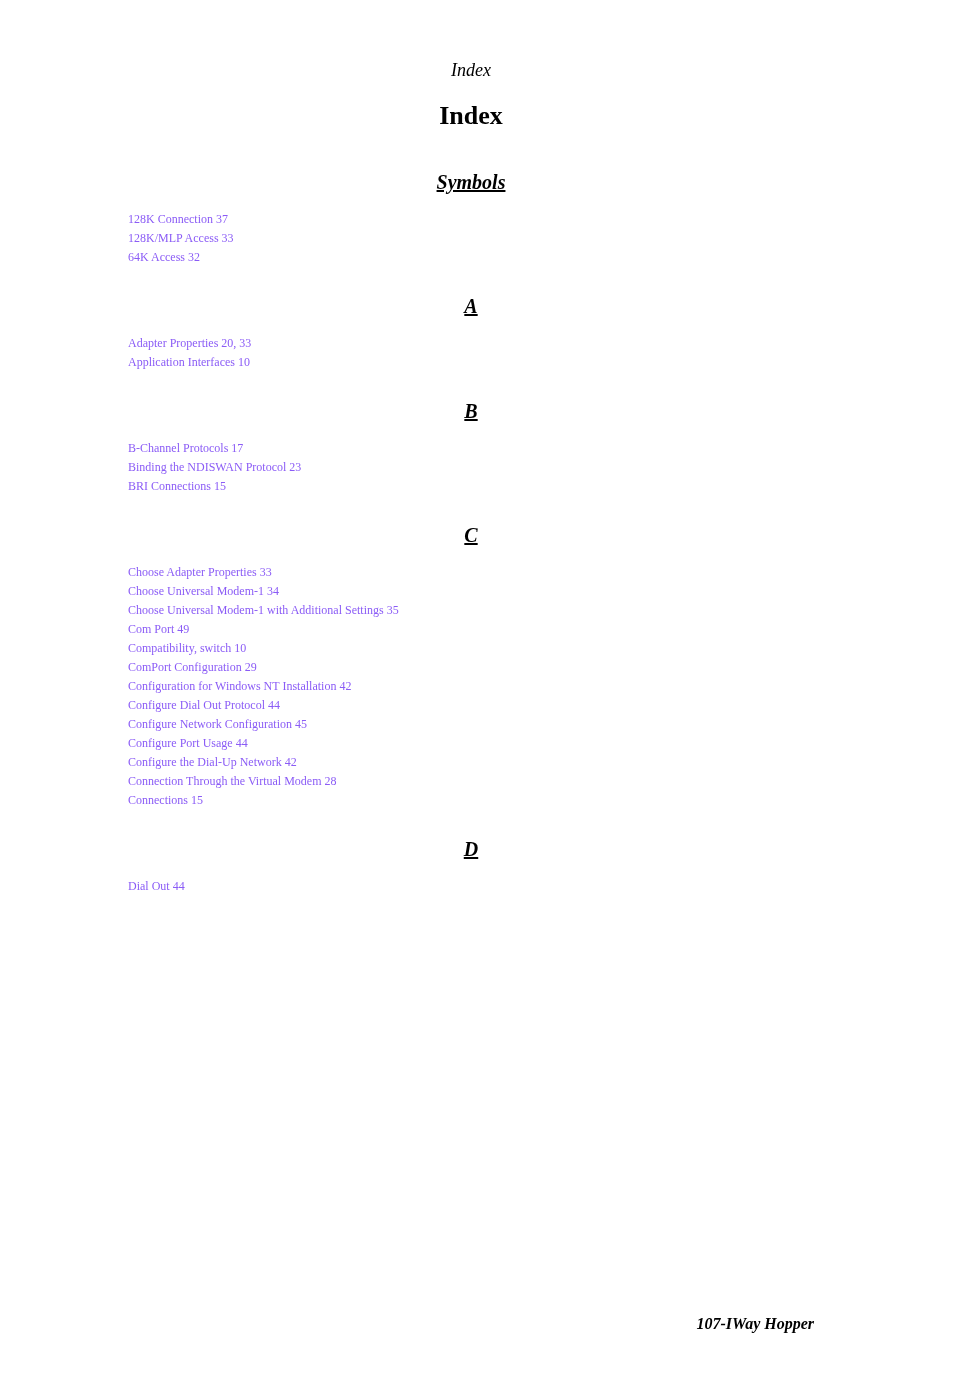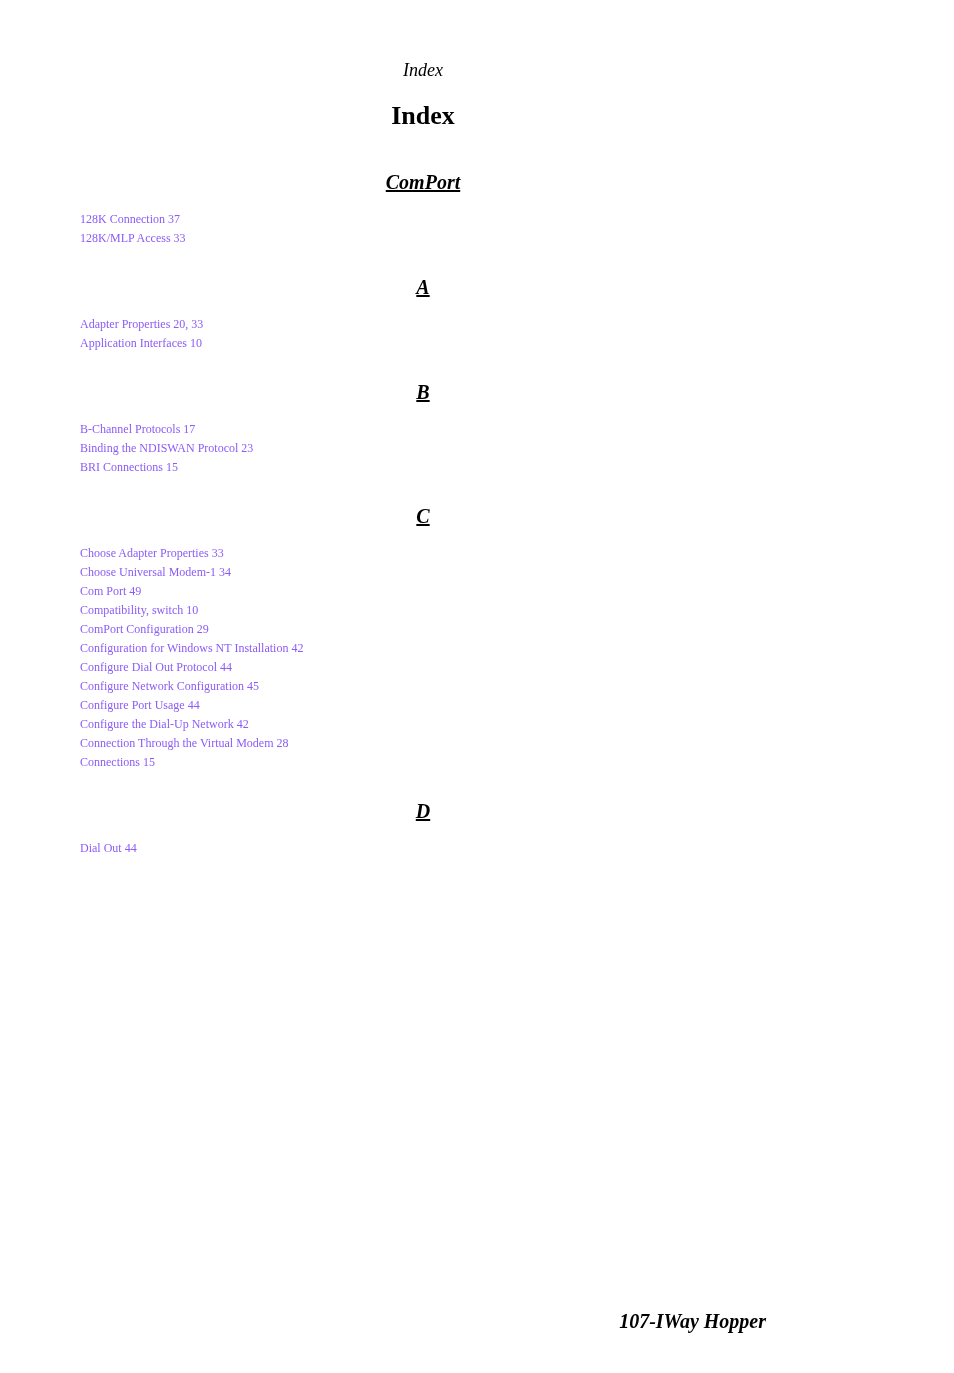--- a/index.html
+++ b/index.html
@@ -16,20 +16,21 @@
       font-size: 16px;
       color: #000000;
       position: relative;
     }
 
     .page-container {
       width: 846px;
       min-height: 1373px;
       padding: 60px 80px 80px 80px;
       position: relative;
+      margin-left: 48px;
     }
 
     .page-header-italic {
       text-align: center;
       font-style: italic;
       font-size: 18px;
       margin-bottom: 20px;
     }
 
     .page-title {
@@ -60,59 +61,61 @@
     .section-group {
       margin-bottom: 30px;
     }
 
     .footer-right {
       position: absolute;
       bottom: 40px;
       right: 80px;
       font-style: italic;
       font-weight: bold;
-      font-size: 20px;
+      font-size: 16px;
       color: #000000;
     }
   </style>
 </head>
 <body>
 
 <div class="page-container">
 
   <div class="page-header-italic">
     <span>Index</span>
   </div>
 
   <div class="page-title">
     <span>Index</span>
   </div>
 
   <div id="sections-container">
 
   <div class="section-group">
-        <div class="section-header">ComPort</div>
+        <div class="section-header">Symbols</div>
         <a class="index-link" href="#">128K Connection  37</a>
         <a class="index-link" href="#">128K/MLP Access  33</a>
+        <a class="index-link" href="#">64K Access  32</a>
       </div>
       <div class="section-group">
         <div class="section-header">A</div>
         <a class="index-link" href="#">Adapter Properties  20,  33</a>
         <a class="index-link" href="#">Application Interfaces  10</a>
       </div>
       <div class="section-group">
         <div class="section-header">B</div>
         <a class="index-link" href="#">B-Channel Protocols  17</a>
         <a class="index-link" href="#">Binding the NDISWAN Protocol  23</a>
         <a class="index-link" href="#">BRI Connections  15</a>
       </div>
       <div class="section-group">
         <div class="section-header">C</div>
         <a class="index-link" href="#">Choose Adapter Properties  33</a>
         <a class="index-link" href="#">Choose Universal Modem-1  34</a>
+        <a class="index-link" href="#">Choose Universal Modem-1 with Additional Settings  35</a>
         <a class="index-link" href="#">Com Port  49</a>
         <a class="index-link" href="#">Compatibility, switch  10</a>
         <a class="index-link" href="#">ComPort Configuration  29</a>
         <a class="index-link" href="#">Configuration  for Windows NT Installation  42</a>
         <a class="index-link" href="#">Configure Dial Out Protocol  44</a>
         <a class="index-link" href="#">Configure Network Configuration  45</a>
         <a class="index-link" href="#">Configure Port Usage  44</a>
         <a class="index-link" href="#">Configure the Dial-Up Network  42</a>
         <a class="index-link" href="#">Connection Through the Virtual Modem  28</a>
         <a class="index-link" href="#">Connections  15</a>

